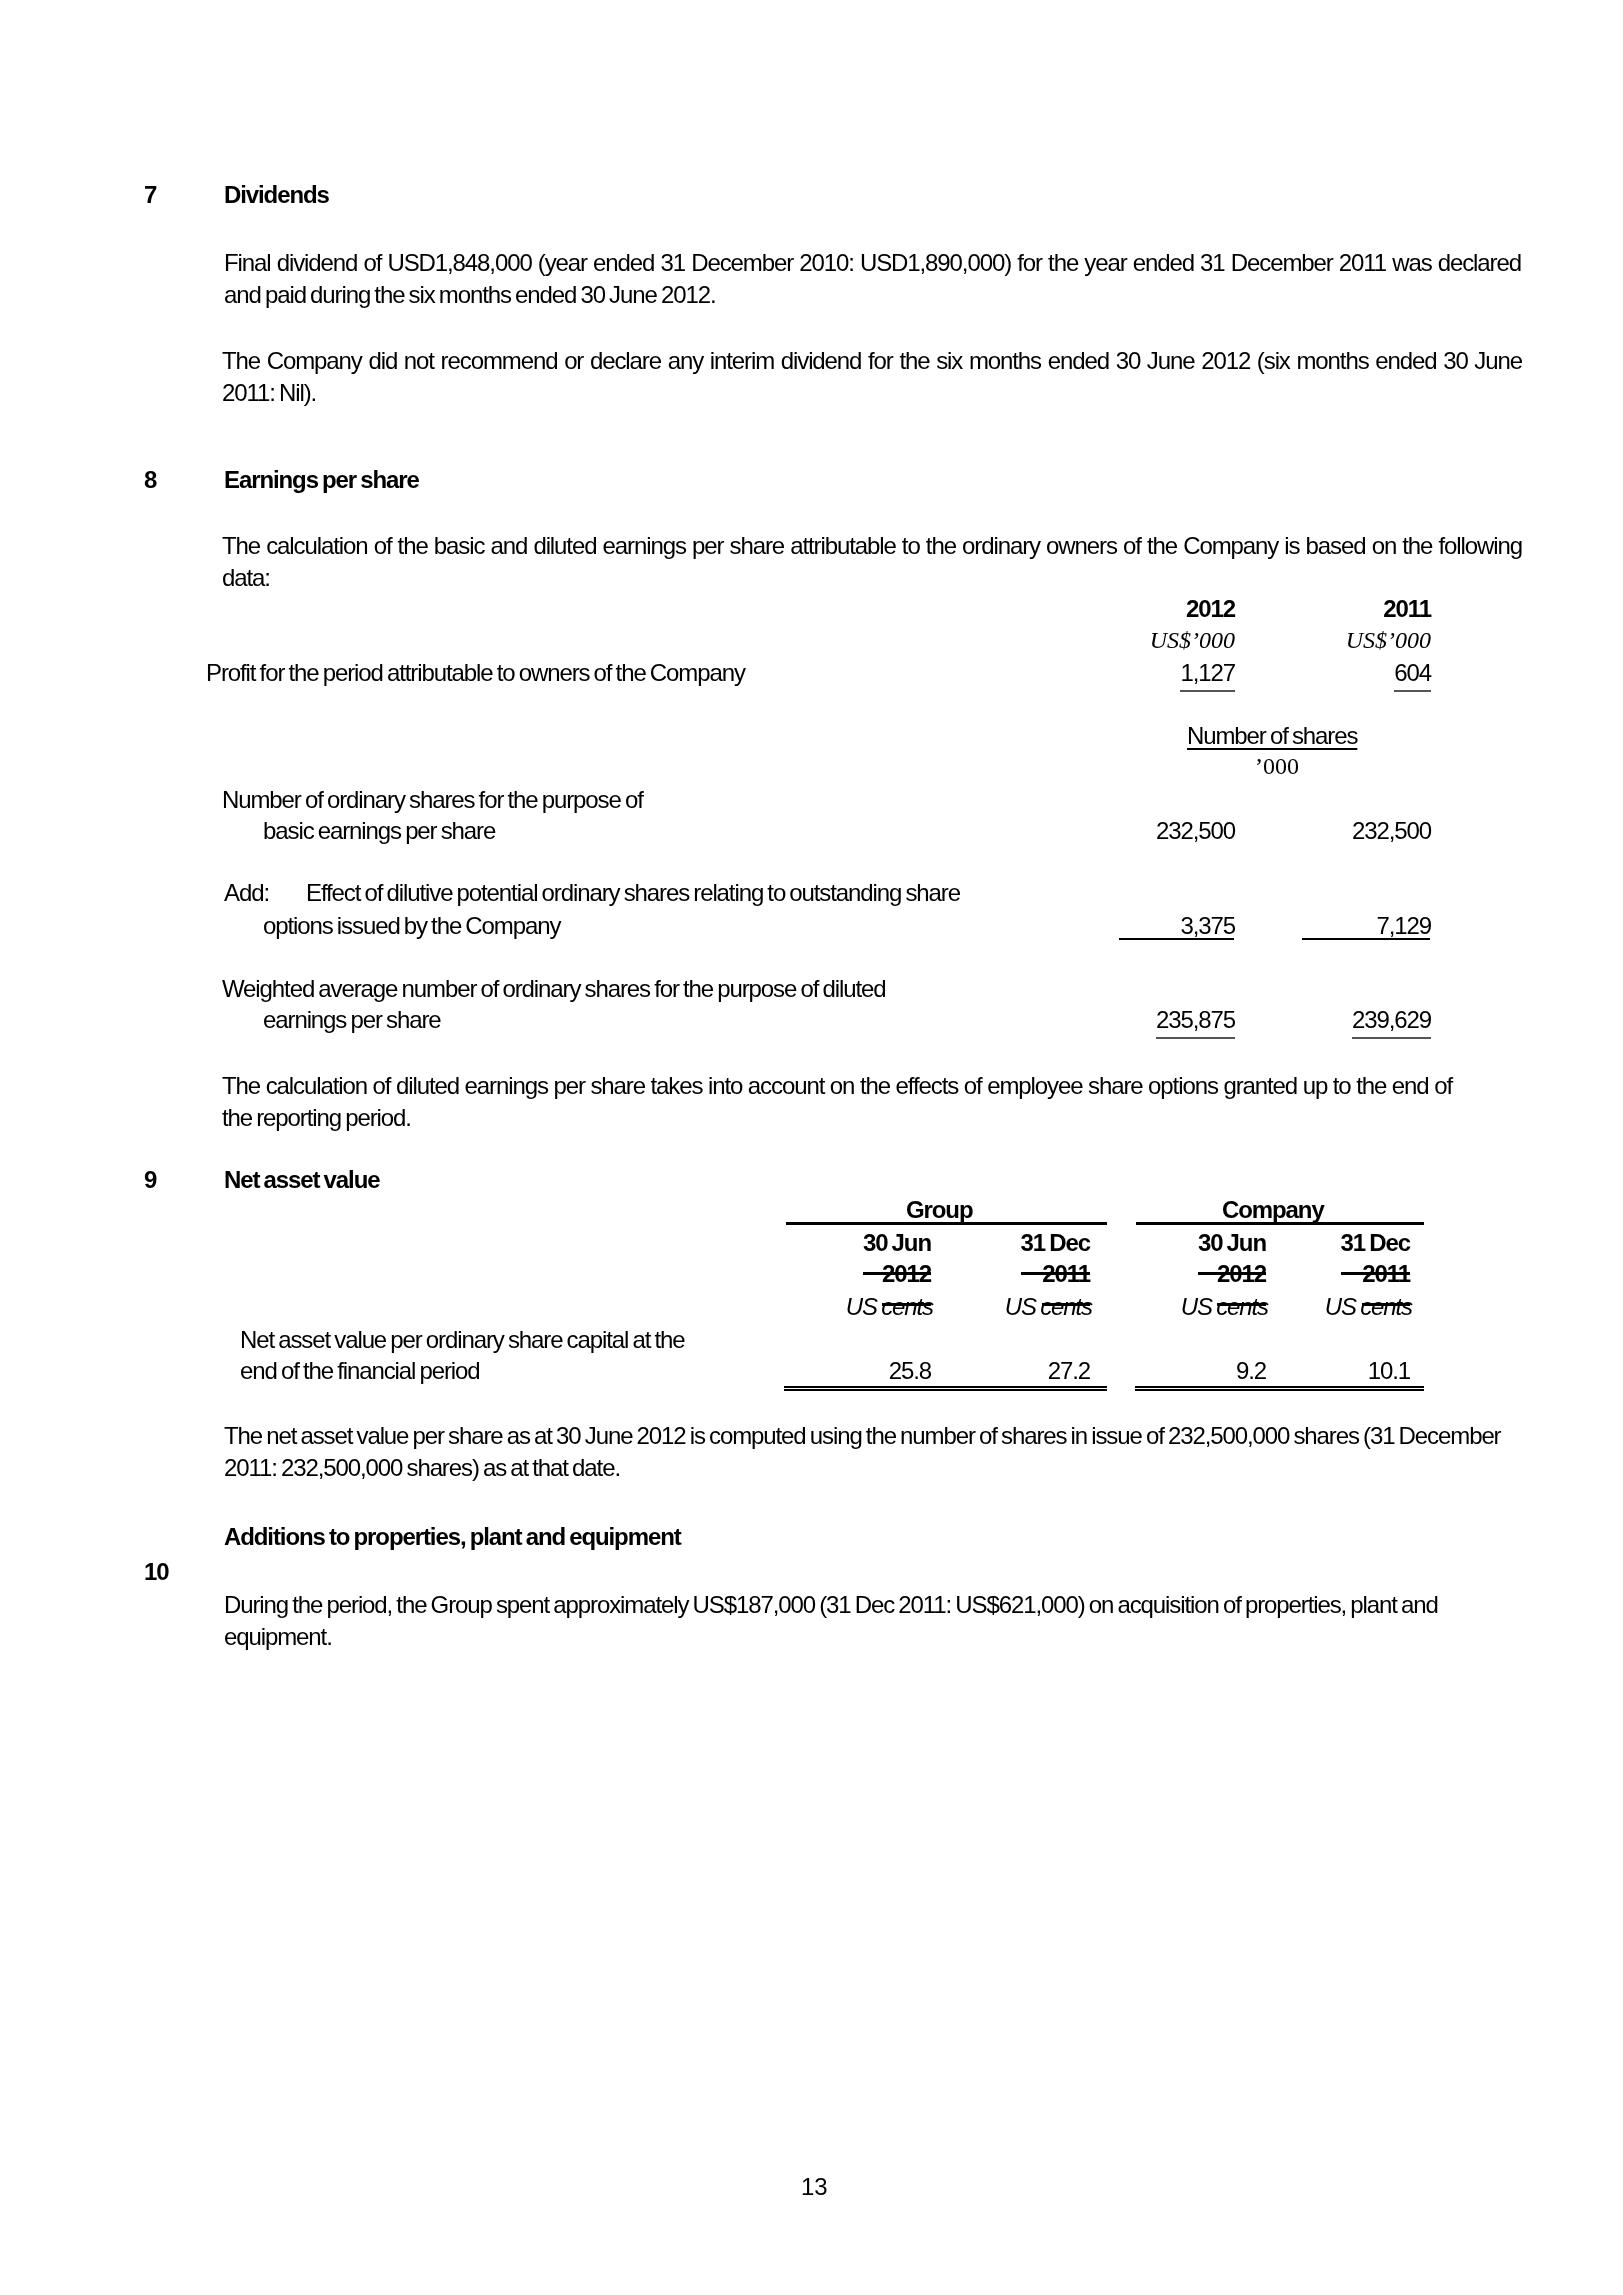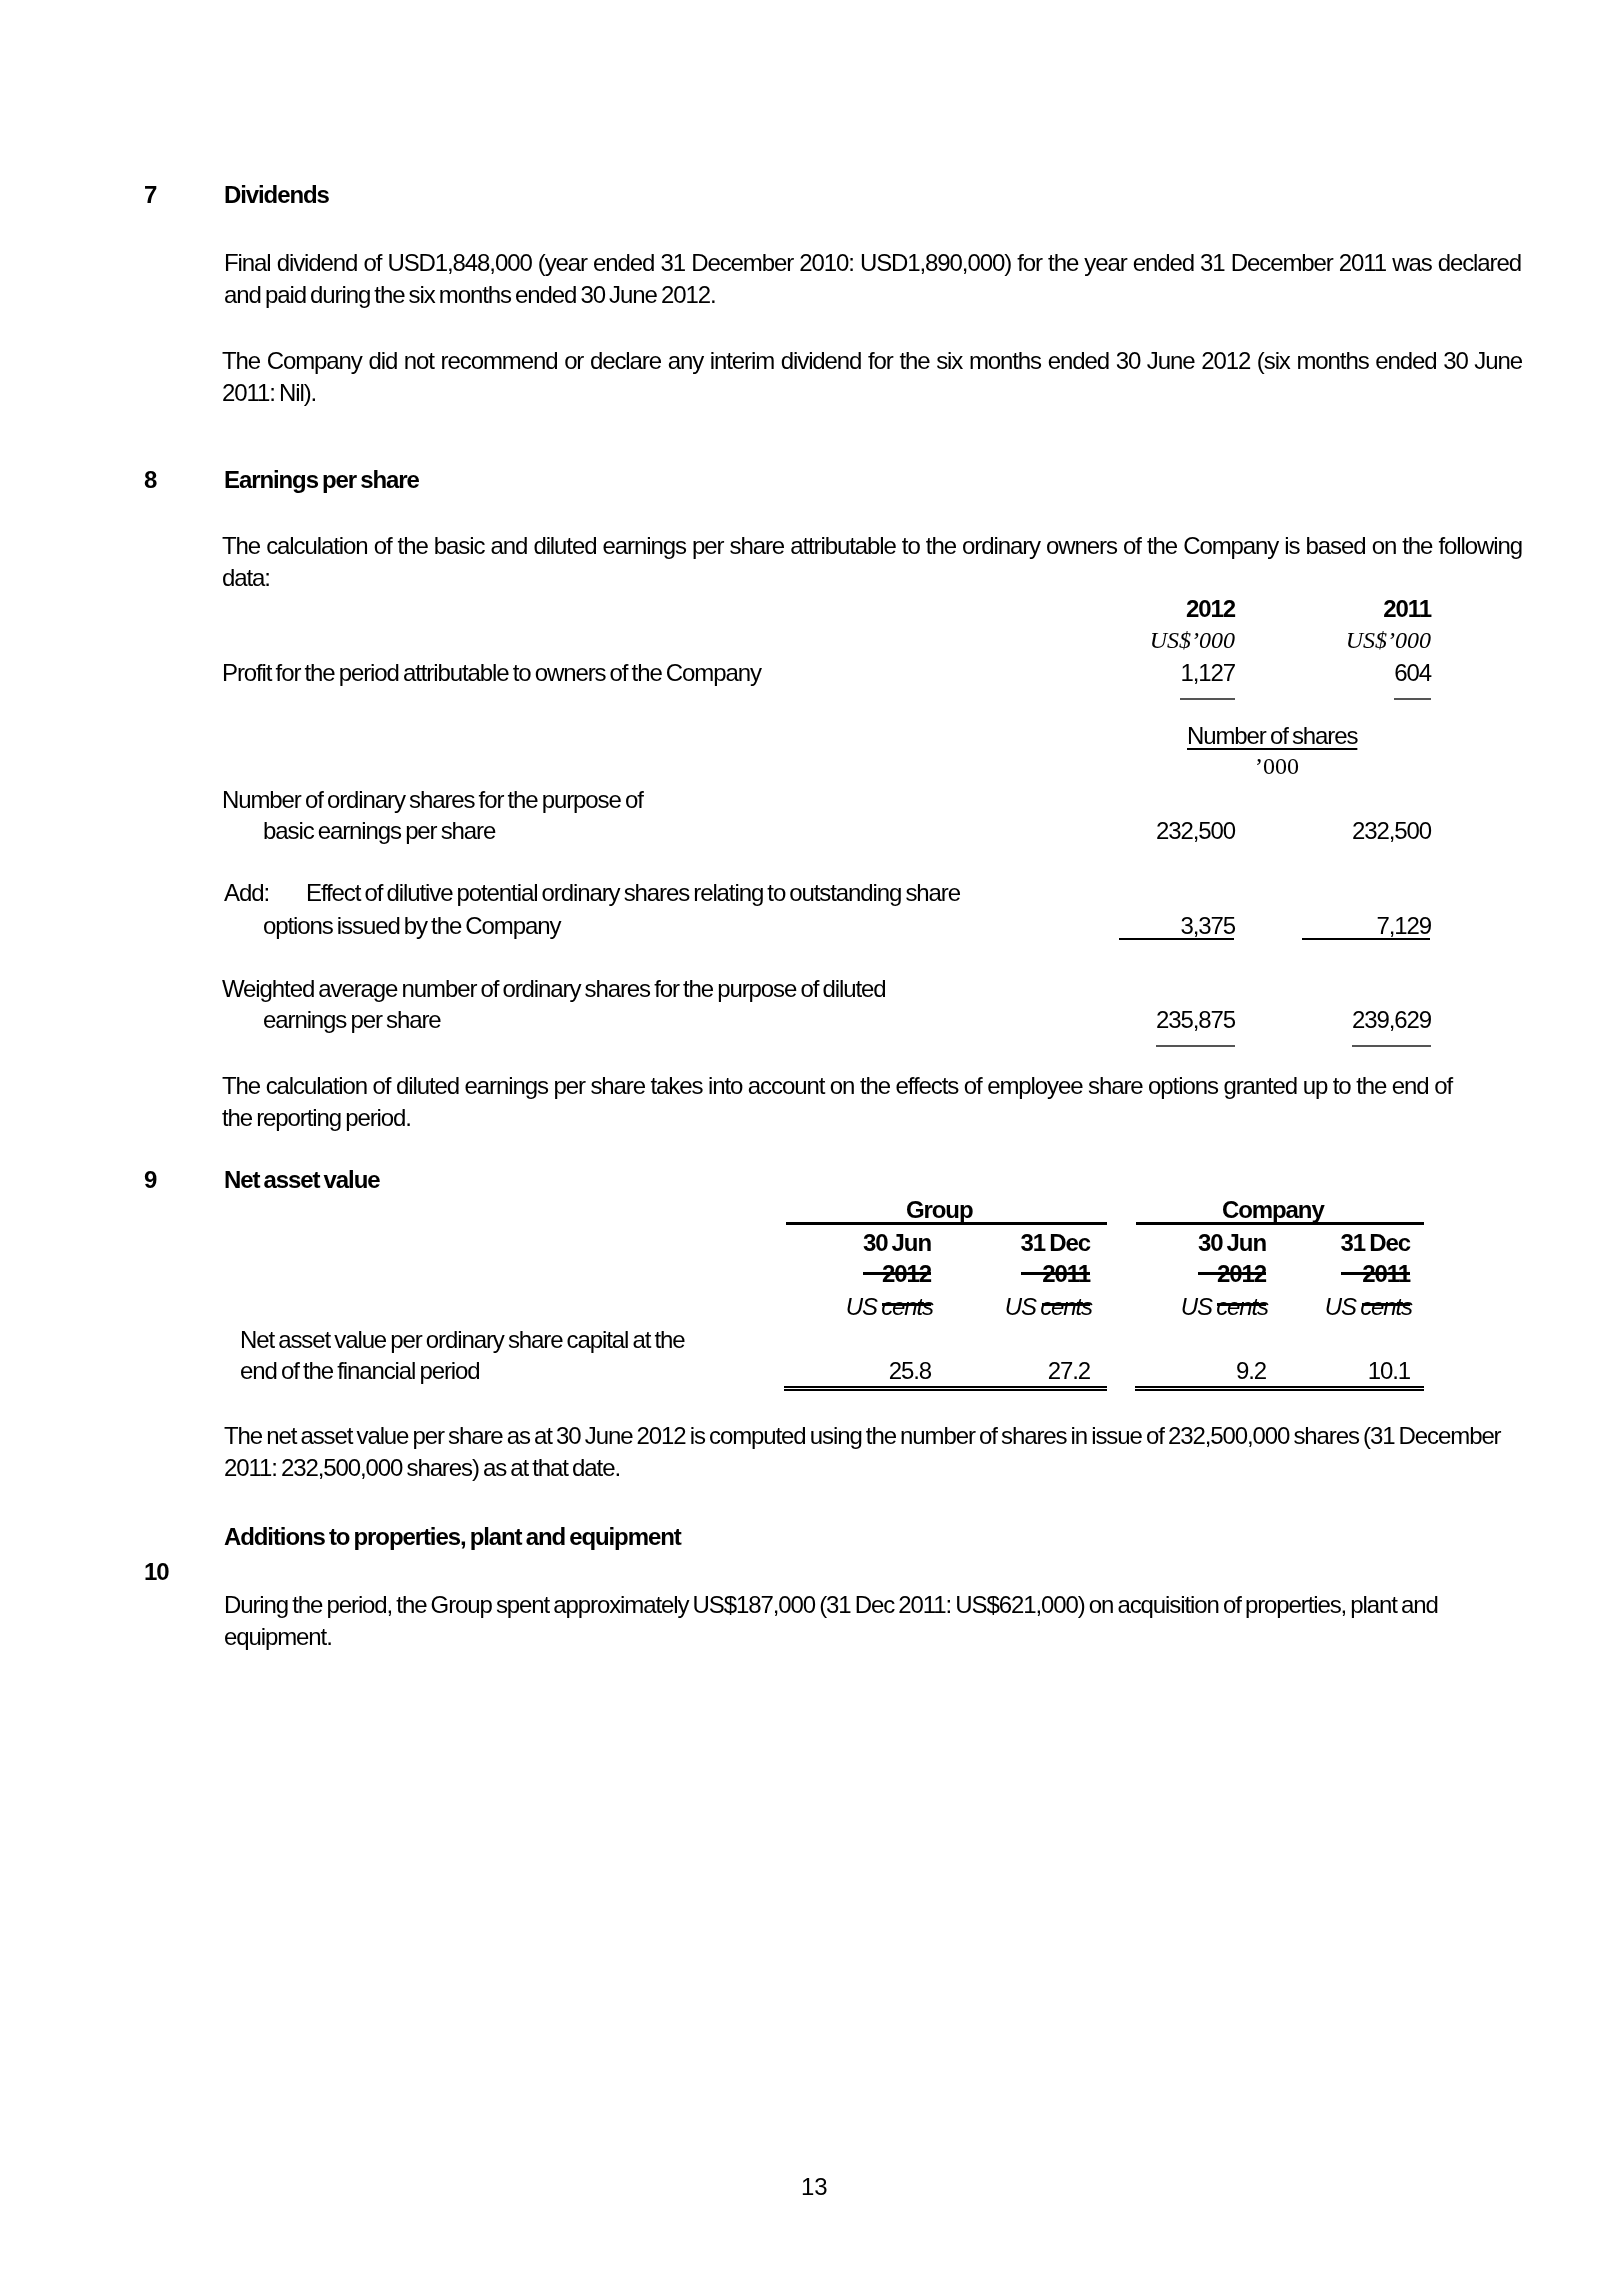--- a/index.html
+++ b/index.html
@@ -11,21 +11,21 @@
   .abs { position: absolute; white-space: nowrap; }
   .num { position: absolute; font-weight: bold; left: 144px; }
   .head { position: absolute; font-weight: bold; left: 224px; }
   .para { position: absolute; left: 221px; width: 1297px; line-height: 32px; white-space: normal; }
   .para.j { text-align: justify; text-align-last: left; }
   .r { text-align: left; position: absolute; white-space: nowrap; }
   .b { font-weight: bold; }
   .serif-i { font-family: "Liberation Serif", serif; font-style: italic; letter-spacing: 0; }
   .serif { font-family: "Liberation Serif", serif; letter-spacing: 0; }
   .u1 { text-decoration: underline; text-underline-offset: 3.5px; }
-  .dbl { border-bottom: 2.8px double #555; padding-bottom: 12px; }
+  .dbl { border-bottom: 2.8px double #555; padding-bottom: 4px; }
   .line { position: absolute; background: #000; height: 2.1px; }
   .dline { position: absolute; height: 4.9px; border-top: 2.1px solid #000; border-bottom: 2.1px solid #000; box-sizing: border-box; }
   .ul-thick { border-bottom: 3.5px solid #000; padding-bottom: 16px; }
 </style>
 </head>
 <body>
 
 <div class="num" style="top:181px;">7</div>
 <div class="head" style="top:181px;">Dividends</div>
 <div class="para j" style="top:247px; left:224px; width:1297px;">Final dividend of USD1,848,000 (year ended 31 December 2010: USD1,890,000) for the year ended 31 December 2011 was declared and paid during the six months ended 30 June 2012.</div>
@@ -33,21 +33,21 @@
 
 <div class="num" style="top:466px;">8</div>
 <div class="head" style="top:466px;">Earnings per share</div>
 <div class="para j" style="top:530px; left:222px; width:1300px;">The calculation of the basic and diluted earnings per share attributable to the ordinary owners of the Company is based on the following data:</div>
 
 <div class="r b" style="top:595px; right:389px;">2012</div>
 <div class="r b" style="top:595px; right:193px;">2011</div>
 <div class="r serif-i" style="top:627px; right:389px;">US$’000</div>
 <div class="r serif-i" style="top:627px; right:193px;">US$’000</div>
 
-<div class="abs" style="top:659px; left:222px;">Profit for the period attributable to owners of the Company</div>
+<div class="abs" style="top:659px; left:206px;">Profit for the period attributable to owners of the Company</div>
 <div class="r" style="top:659px; right:389px;"><span class="dbl">1,127</span></div>
 <div class="r" style="top:659px; right:193px;"><span class="dbl">604</span></div>
 
 <div class="abs u1" style="top:722px; left:1187px;">Number of shares</div>
 <div class="abs serif" style="top:753px; left:1255px;">’000</div>
 
 <div class="abs" style="top:786px; left:222px;">Number of ordinary shares for the purpose of</div>
 <div class="abs" style="top:817px; left:263px;">basic earnings per share</div>
 <div class="r" style="top:817px; right:389px;">232,500</div>
 <div class="r" style="top:817px; right:193px;">232,500</div>

